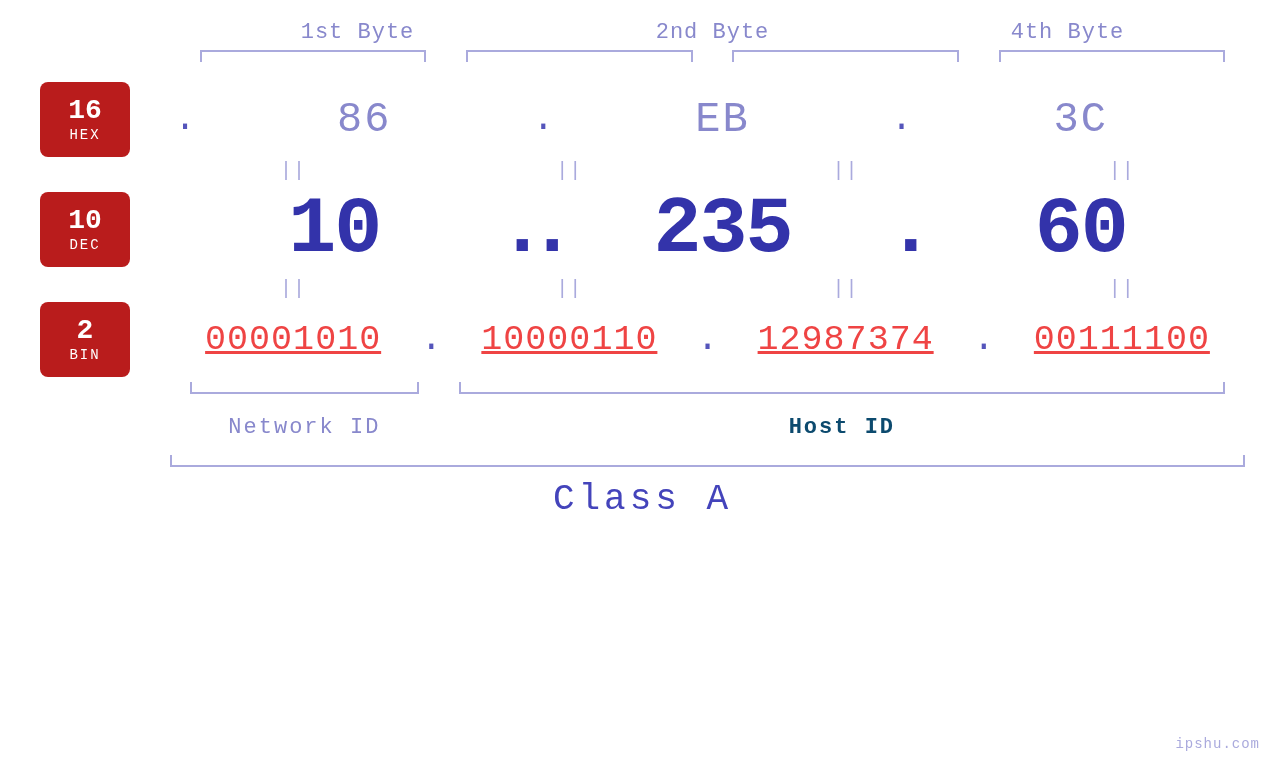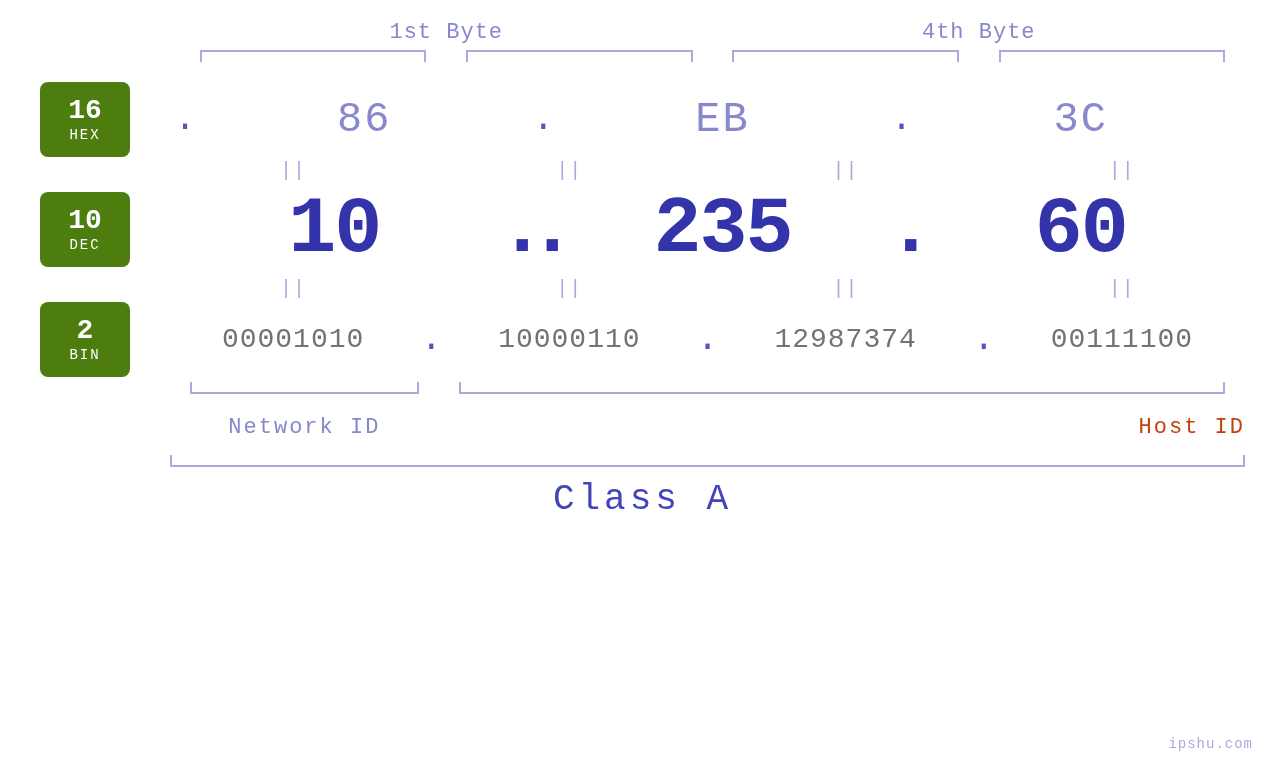--- a/index.html
+++ b/index.html
@@ -67,21 +67,21 @@
       display: flex;
       align-items: center;
       width: 100%;
       margin-bottom: 0;
     }
 
     
     .base-badge {
       width: 90px;
       height: 75px;
-      background: #4d7c0f;
+      background: #b91c1c;
       border-radius: 8px;
       display: flex;
       flex-direction: column;
       align-items: center;
       justify-content: center;
       color: white;
       flex-shrink: 0;
       margin-right: 40px;
     }
 
@@ -155,23 +155,24 @@
     }
 
     .dec-dot {
       color: #3333aa;
       font-size: 80px;
       font-weight: bold;
     }
 
     
     .bin-value {
-      color: #737373;
-      font-size: 28px;
+      color: #ef4444;
+      font-size: 35px;
       letter-spacing: 1px;
+      text-decoration: underline;
     }
 
     
     .bottom-bracket-row {
       display: flex;
       width: 100%;
       padding-left: 130px;
       margin-top: 5px;
     }
 
@@ -211,24 +212,25 @@
     .net-id-label {
       flex: 1;
       text-align: center;
       color: #8888cc;
       font-size: 22px;
       letter-spacing: 2px;
     }
 
     .host-id-label {
       flex: 3;
-      text-align: right;
-      color: #c2410c;
+      text-align: center;
+      color: #0c4a6e;
       font-size: 22px;
       letter-spacing: 2px;
+      font-weight: bold;
     }
 
     
     .big-bottom-bracket-row {
       width: 100%;
       padding-left: 130px;
       margin-top: 15px;
     }
 
     .big-bottom-bracket-line {
@@ -246,33 +248,34 @@
 
     .class-label {
       color: #4444bb;
       font-size: 36px;
       letter-spacing: 4px;
     }
 
     .watermark {
       position: absolute;
       bottom: 15px;
-      right: 32px;
+      right: 25px;
       color: #aaaadd;
       font-size: 14px;
       letter-spacing: 1px;
     }
   </style>
 </head>
 <body>
 
 <div class="main-container">
 
   <div class="byte-headers">
     <div class="byte-header">1st Byte</div>
+    <div class="byte-header">2nd Byte</div>
     <div class="byte-header">4th Byte</div>
   </div>
 
   <div class="bracket-row">
     <div class="bracket">
       <div class="bracket-line"></div>
     </div>
     <div class="bracket">
       <div class="bracket-line"></div>
     </div>

